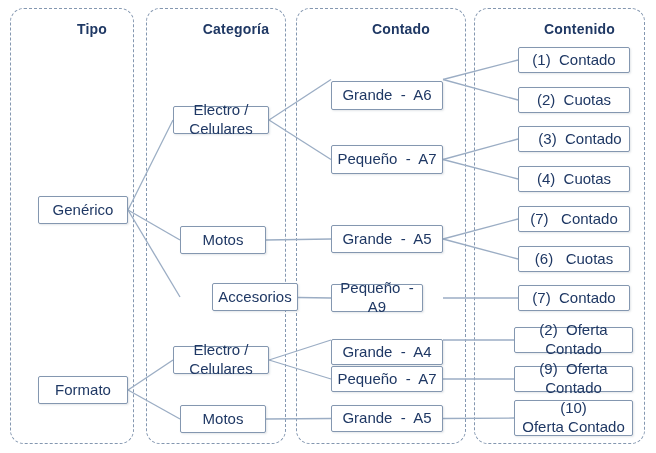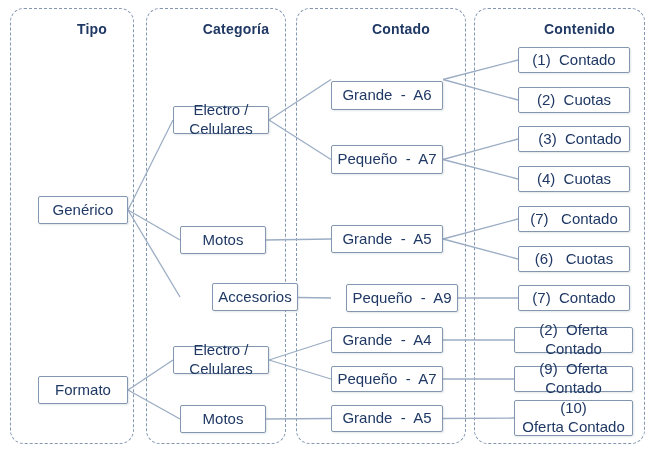--- a/index.html
+++ b/index.html
@@ -106,22 +106,22 @@
 
   <div class="node" style="left:173px; top:106px; width:96px; height:28px;">Electro / Celulares</div>
   <div class="node" style="left:180px; top:226px; width:86px; height:28px;">Motos</div>
   <div class="node" style="left:180px; top:283px; width:86px; height:28px;margin-left:32px;">Accesorios</div>
   <div class="node" style="left:173px; top:346px; width:96px; height:28px;">Electro / Celulares</div>
   <div class="node" style="left:180px; top:405px; width:86px; height:28px;">Motos</div>
 
   <div class="node" style="left:331px; top:65px; width:112px; height:29px;margin-top:16px;">Grande  -  A6</div>
   <div class="node" style="left:331px; top:145px; width:112px; height:29px;">Pequeño  -  A7</div>
   <div class="node" style="left:331px; top:225px; width:112px; height:28px;">Grande  -  A5</div>
-  <div class="node" style="left:346px; top:284px; width:112px; height:28px;">Pequeño  -  A9</div>
-  <div class="node" style="left:331px; top:327px; width:112px; height:26px;">Grande  -  A4</div>
+  <div class="node" style="left:331px; top:284px; width:92px; height:28px;">Pequeño  -  A9</div>
+  <div class="node" style="left:331px; top:339px; width:112px; height:26px;">Grande  -  A4</div>
   <div class="node" style="left:331px; top:366px; width:112px; height:26px;">Pequeño  -  A7</div>
   <div class="node" style="left:331px; top:405px; width:112px; height:27px;">Grande  -  A5</div>
 
   <div class="node" style="left:518px; top:47px; width:112px; height:26px;">(1)  Contado</div>
   <div class="node" style="left:518px; top:87px; width:112px; height:26px;">(2)  Cuotas</div>
   <div class="node" style="left:518px; top:126px; width:112px; height:26px;padding-left:12px;">(3)  Contado</div>
   <div class="node" style="left:518px; top:166px; width:112px; height:26px;">(4)  Cuotas</div>
   <div class="node" style="left:518px; top:206px; width:112px; height:26px;">(7)   Contado</div>
   <div class="node" style="left:518px; top:246px; width:112px; height:26px;">(6)   Cuotas</div>
   <div class="node" style="left:518px; top:285px; width:112px; height:26px;">(7)  Contado</div>

